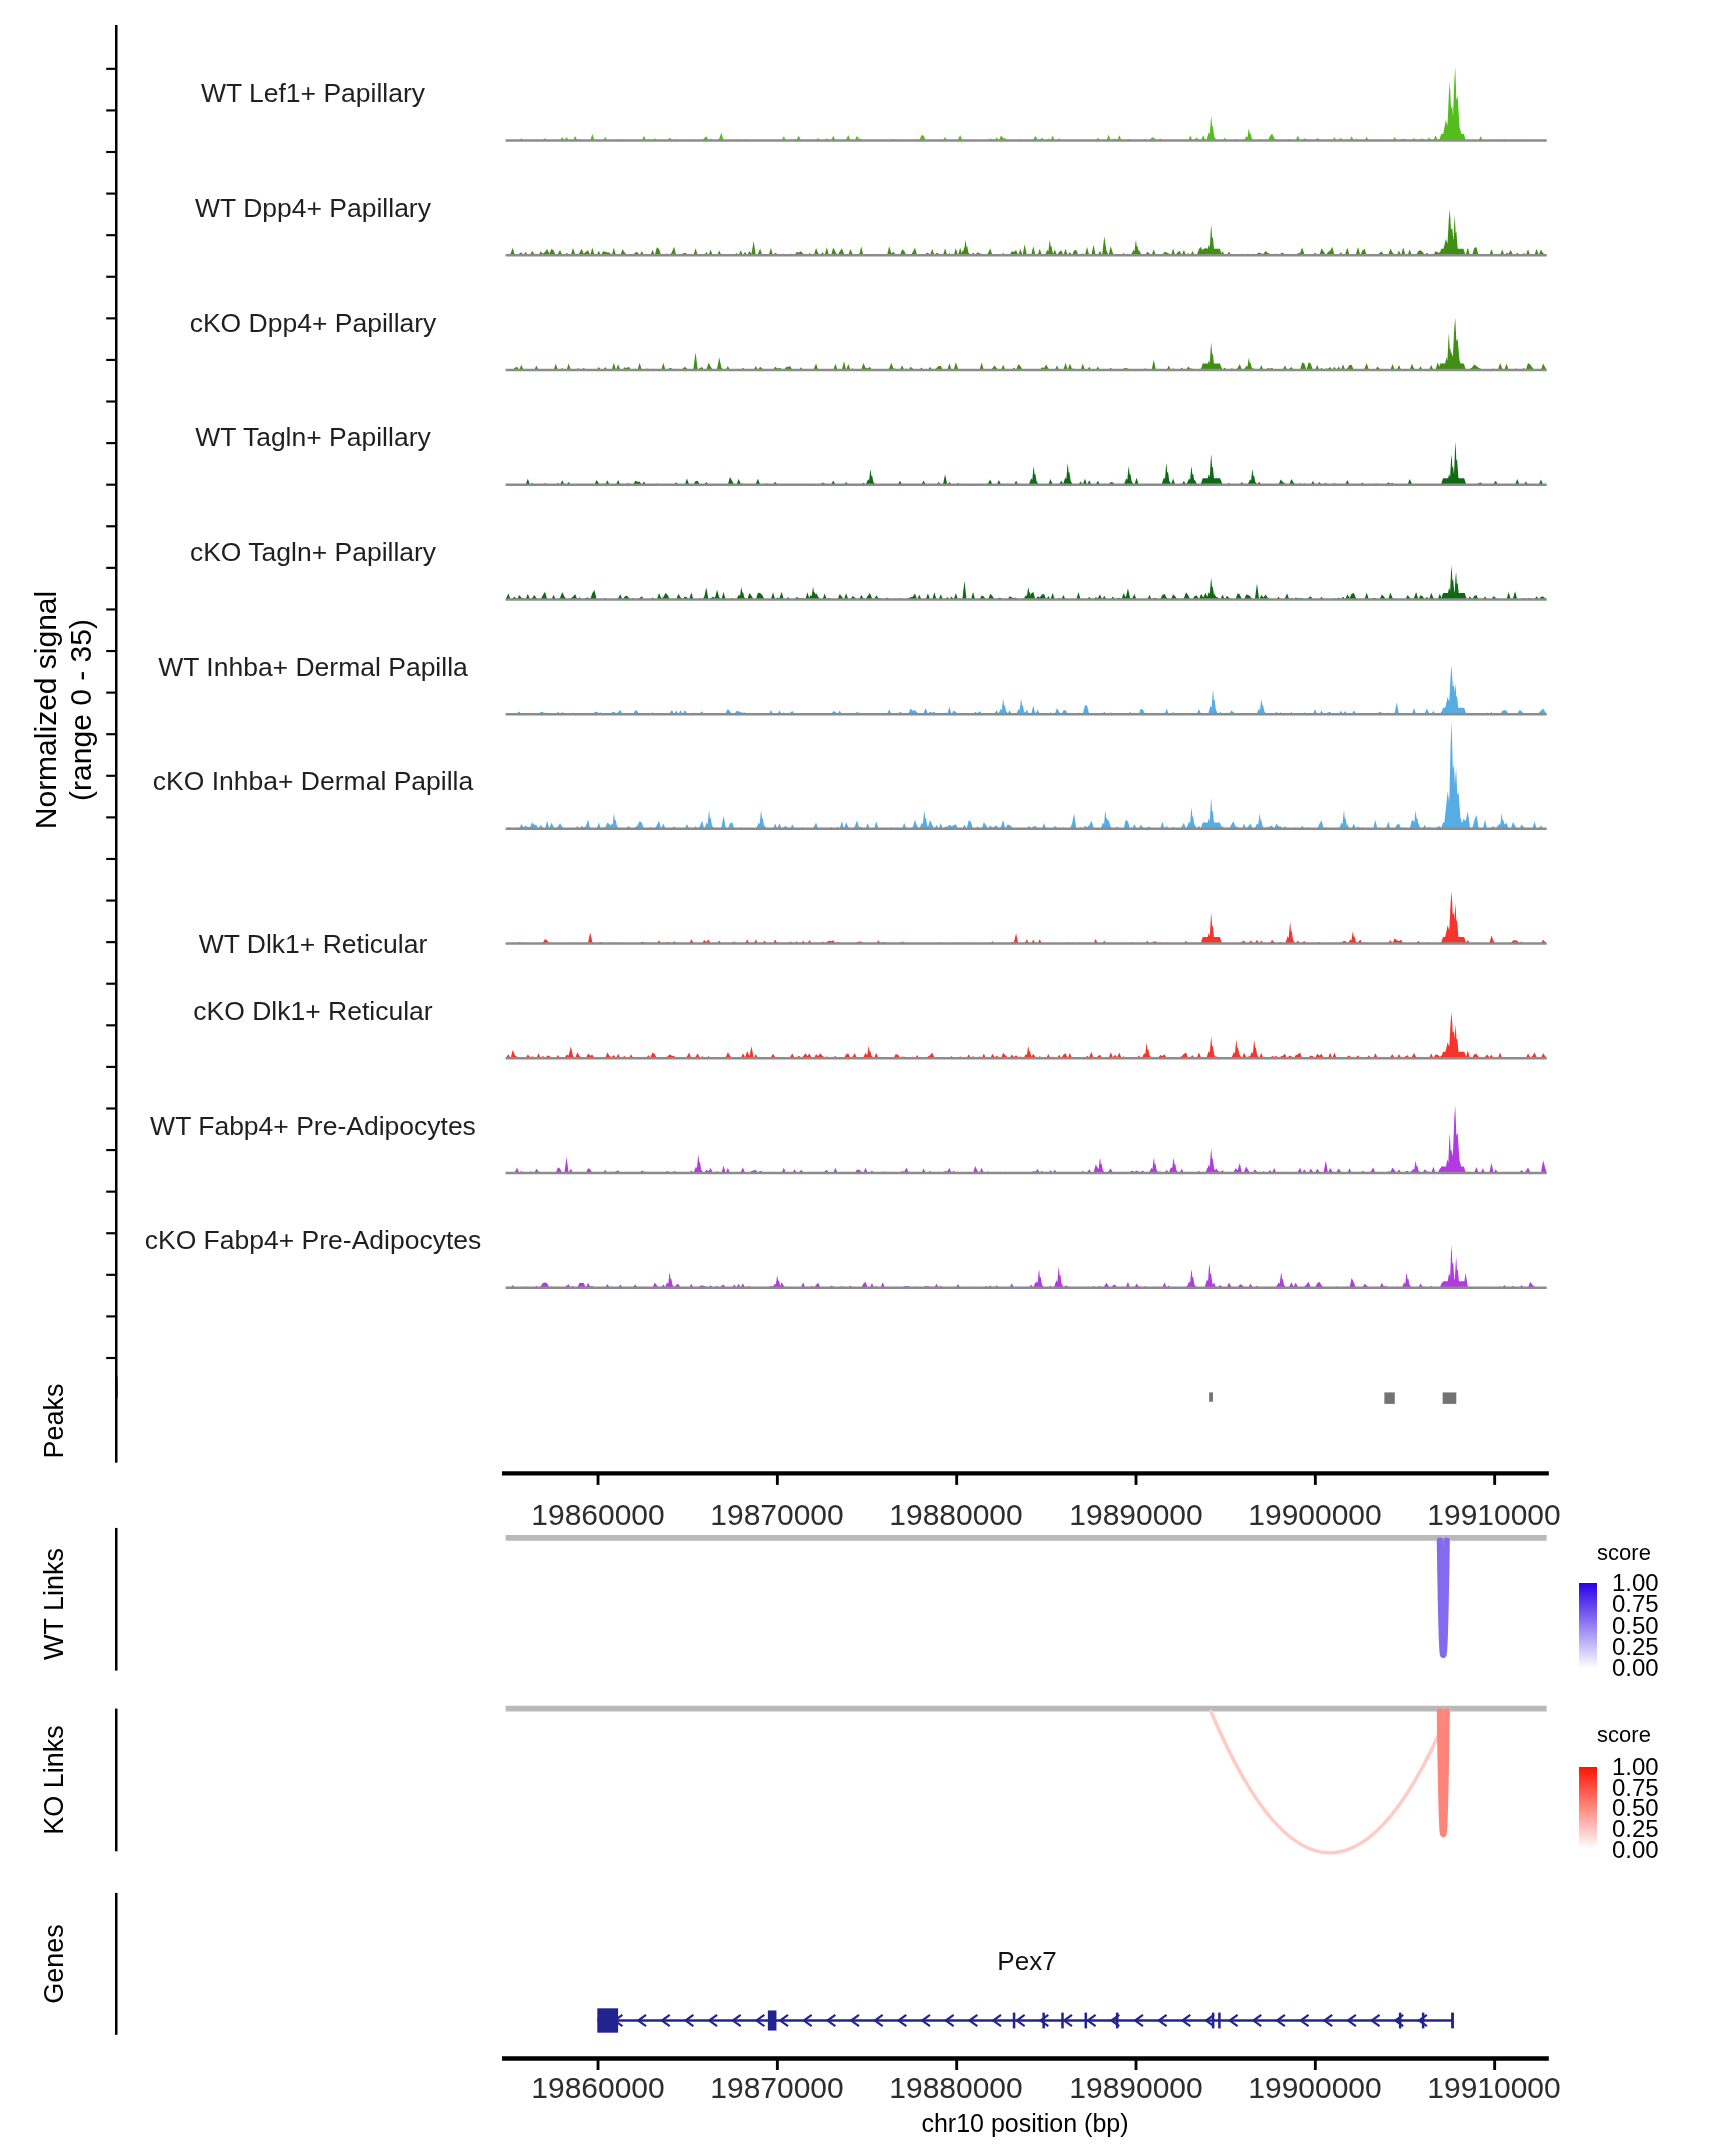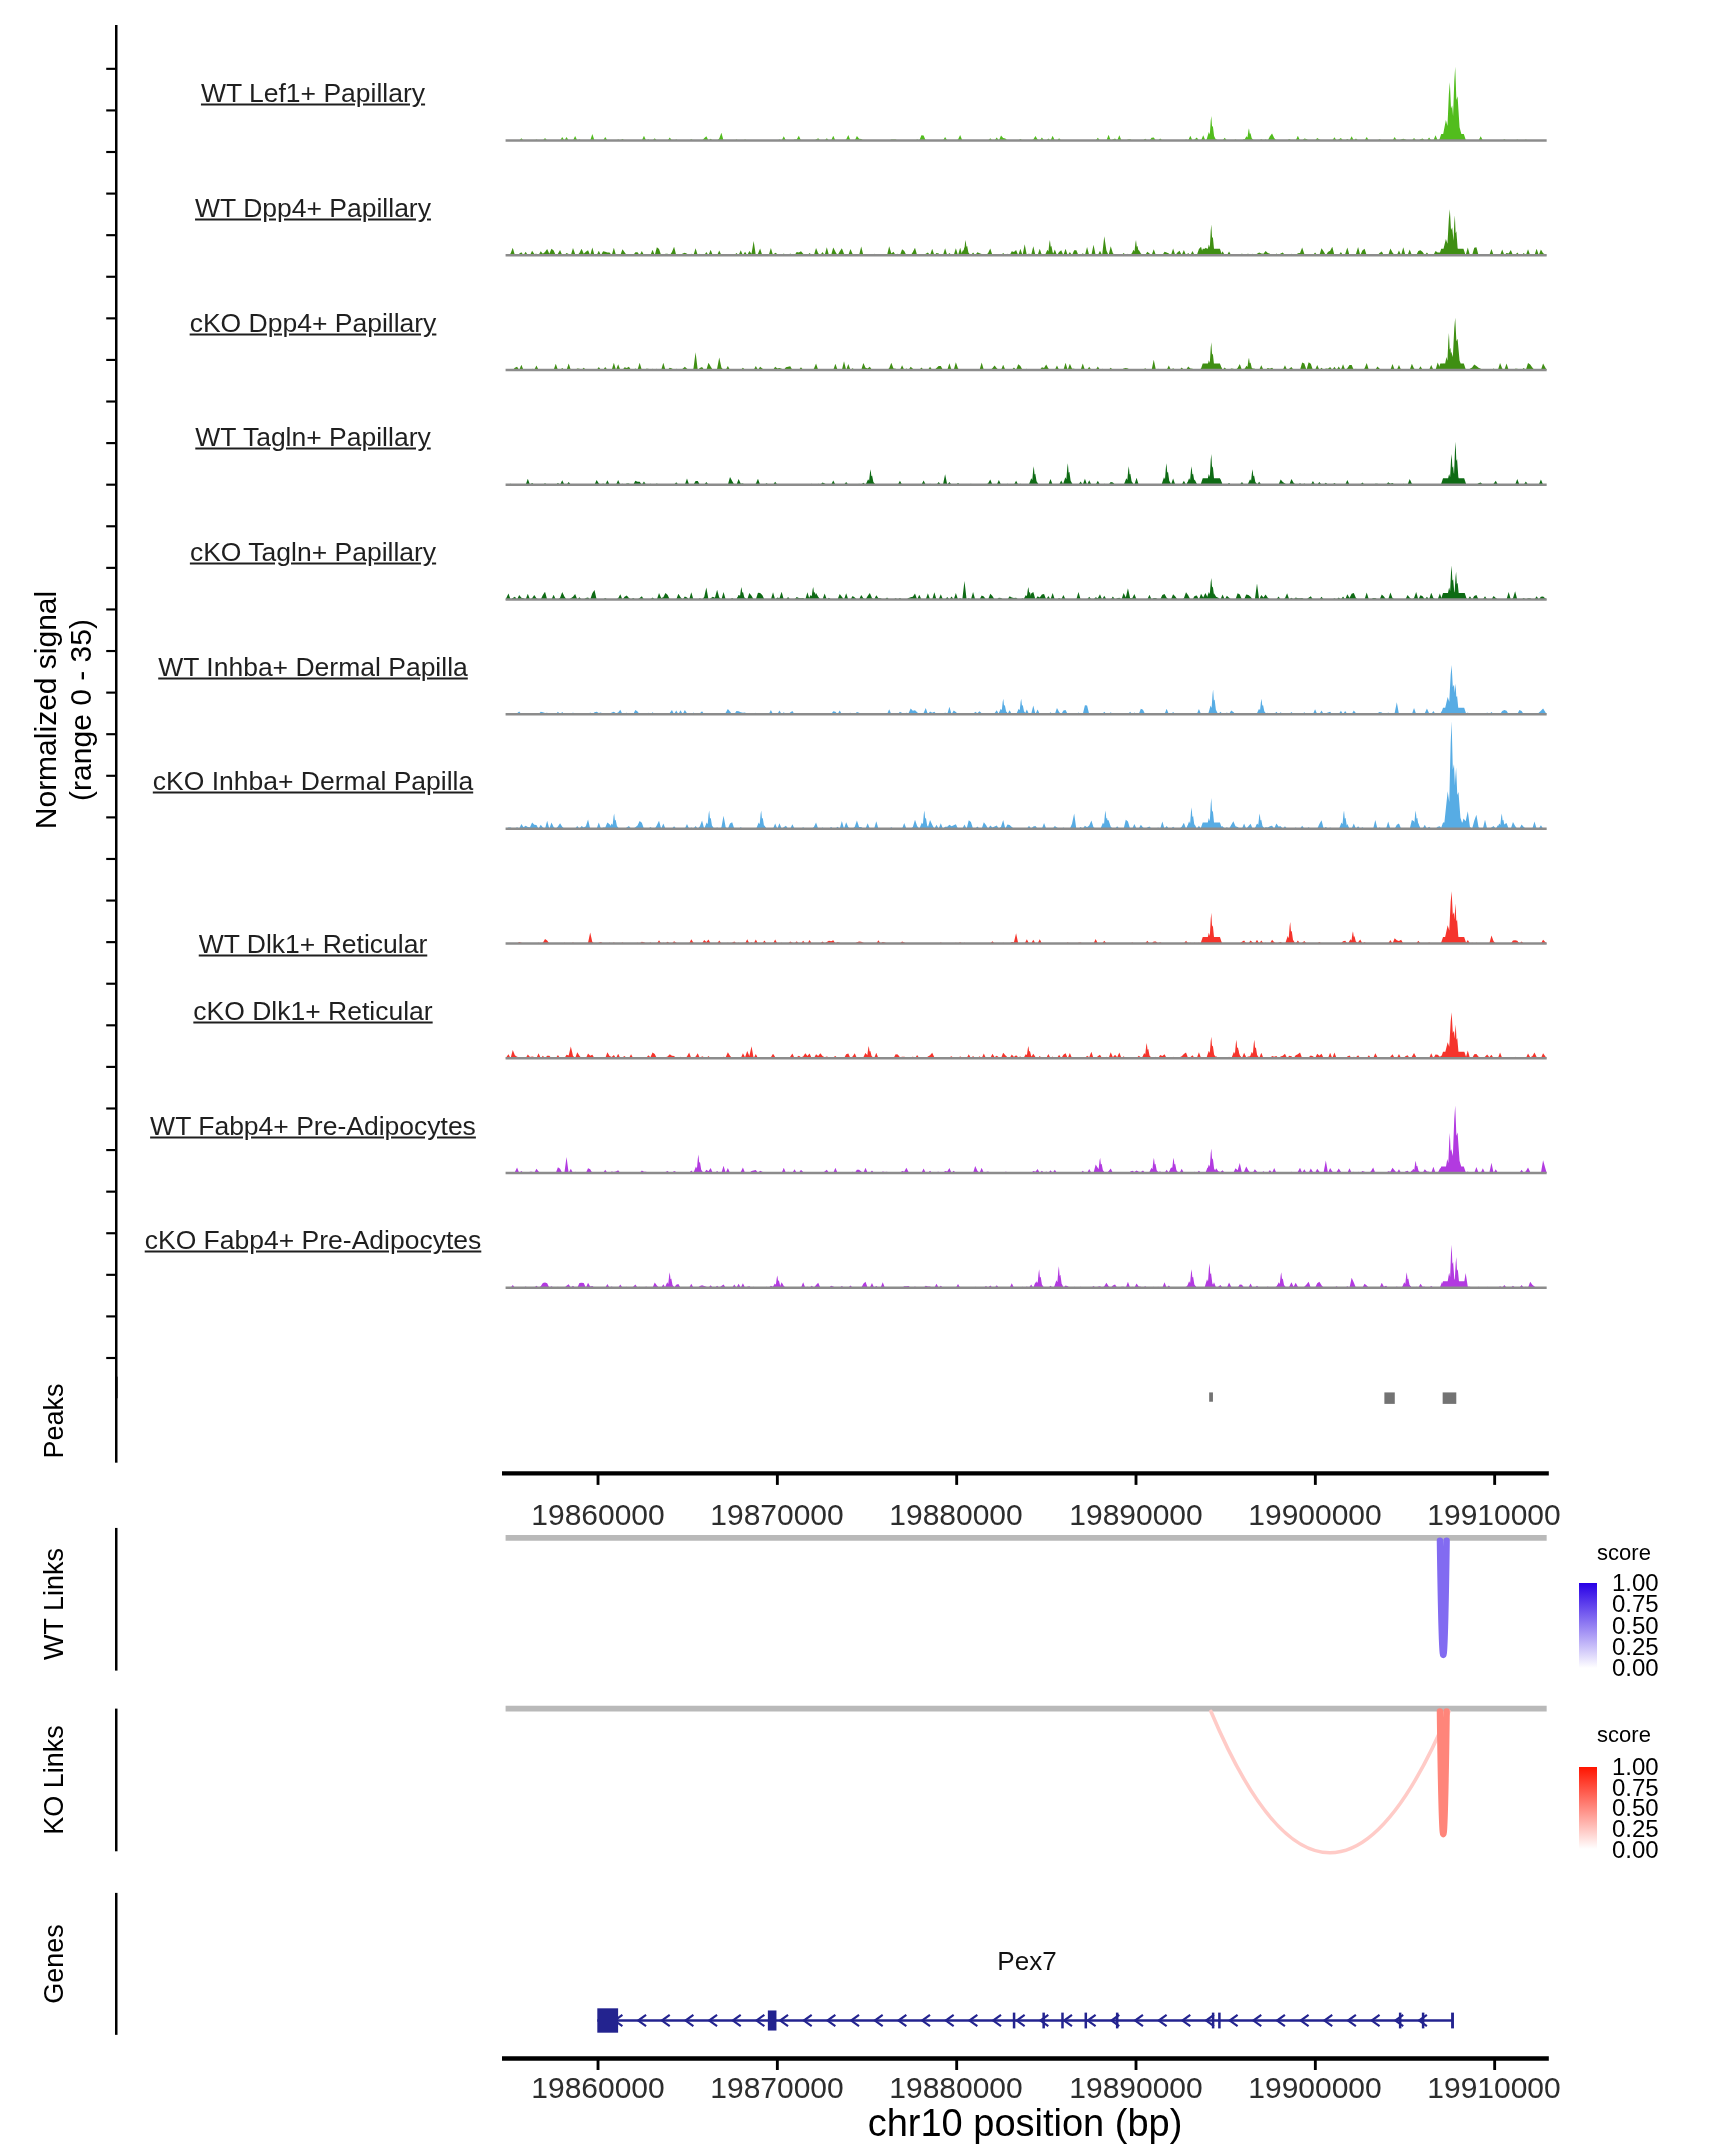--- a/index.html
+++ b/index.html
@@ -2,28 +2,28 @@
 <html style="font-size:11.5px"><head>
 <meta charset="utf-8">
 <style>
   html,body{margin:0;padding:0;background:#ffffff;}
   #fig{position:relative;width:1721px;height:2151px;background:#ffffff;overflow:hidden;
        font-family:"Liberation Sans",sans-serif;color:#1f1f1f;}
   #plot{position:absolute;left:0;top:0;}
   .abs{position:absolute;white-space:nowrap;}
   .center{transform:translate(-50%,-50%);}
   .rot{transform:translate(-50%,-50%) rotate(-90deg);}
-  .trk-label{font-size:26.5px;color:#1f1f1f;text-decoration:underline;}
+  .trk-label{font-size:26.5px;color:#1f1f1f;}
   .x-tick{font-size:30px;color:#2d2d2d;}
   .side-label{font-size:27px;color:#000;}
   .yaxis-label{font-size:30px;line-height:1.18;text-align:center;color:#000;}
   .legend-title{font-size:22px;color:#000;}
   .legend-tick{font-size:24px;color:#000;transform:translate(0,-50%);}
   .legend-bar{width:18px;position:absolute;}
-  .axis-title{font-size:38px;color:#000;}
+  .axis-title{font-size:25px;color:#000;}
   .gene-name{font-size:26px;color:#111;}
 </style>
 </head>
 <body>
 
 <div id="fig">
   <svg id="plot" width="1721" height="2151" viewBox="0 0 2400 3000">
       <line x1="162" y1="35" x2="162" y2="1950" stroke="#000" stroke-width="3.5"></line>
       <line x1="148" y1="96" x2="162" y2="96" stroke="#000" stroke-width="3"></line>
       <line x1="148" y1="154" x2="162" y2="154" stroke="#000" stroke-width="3"></line>

